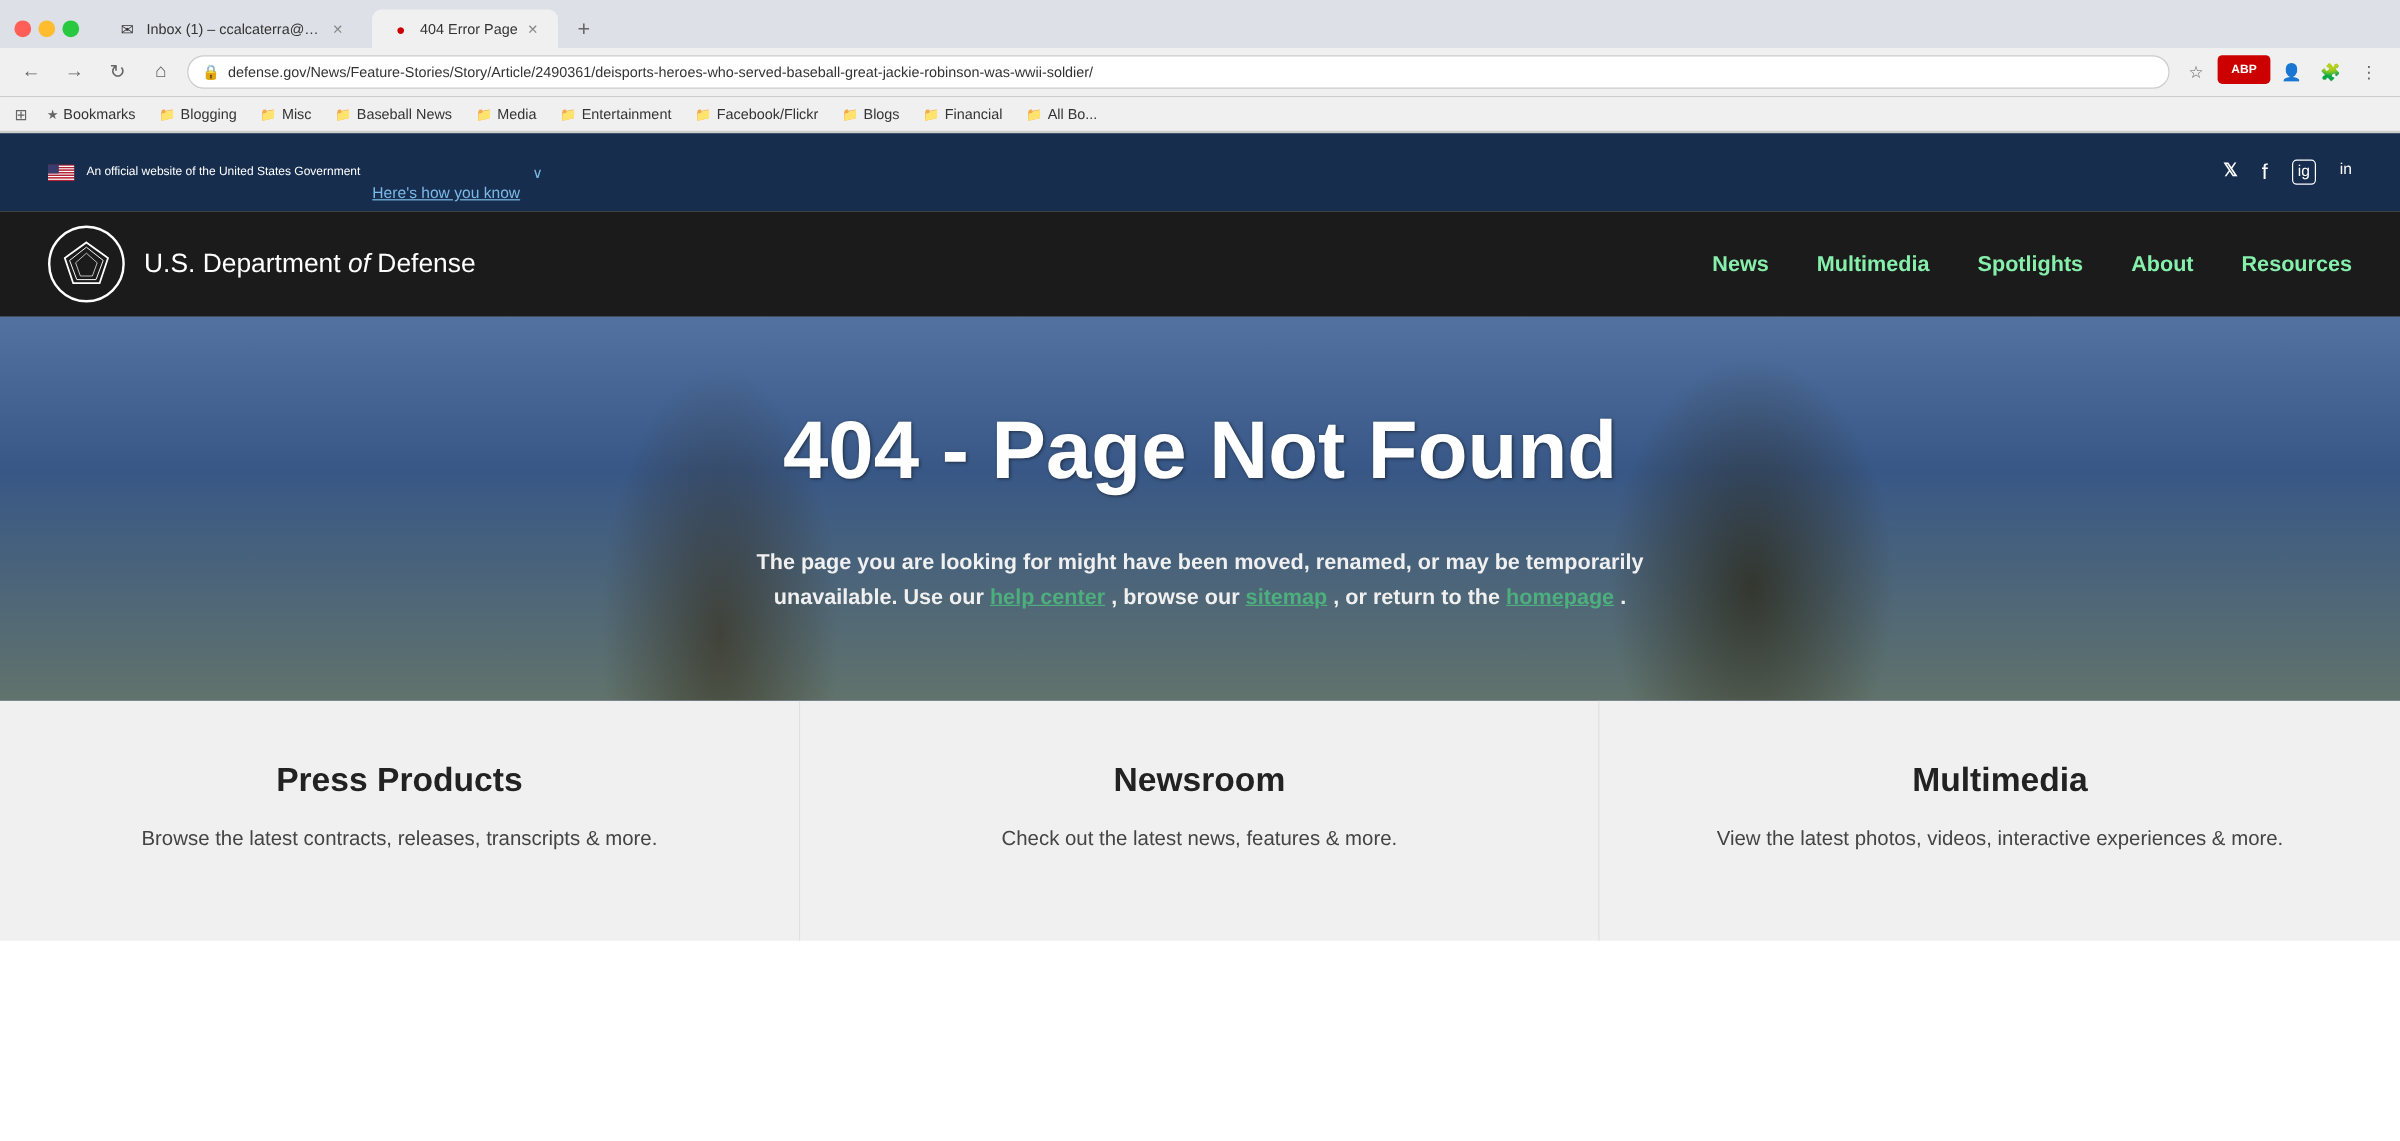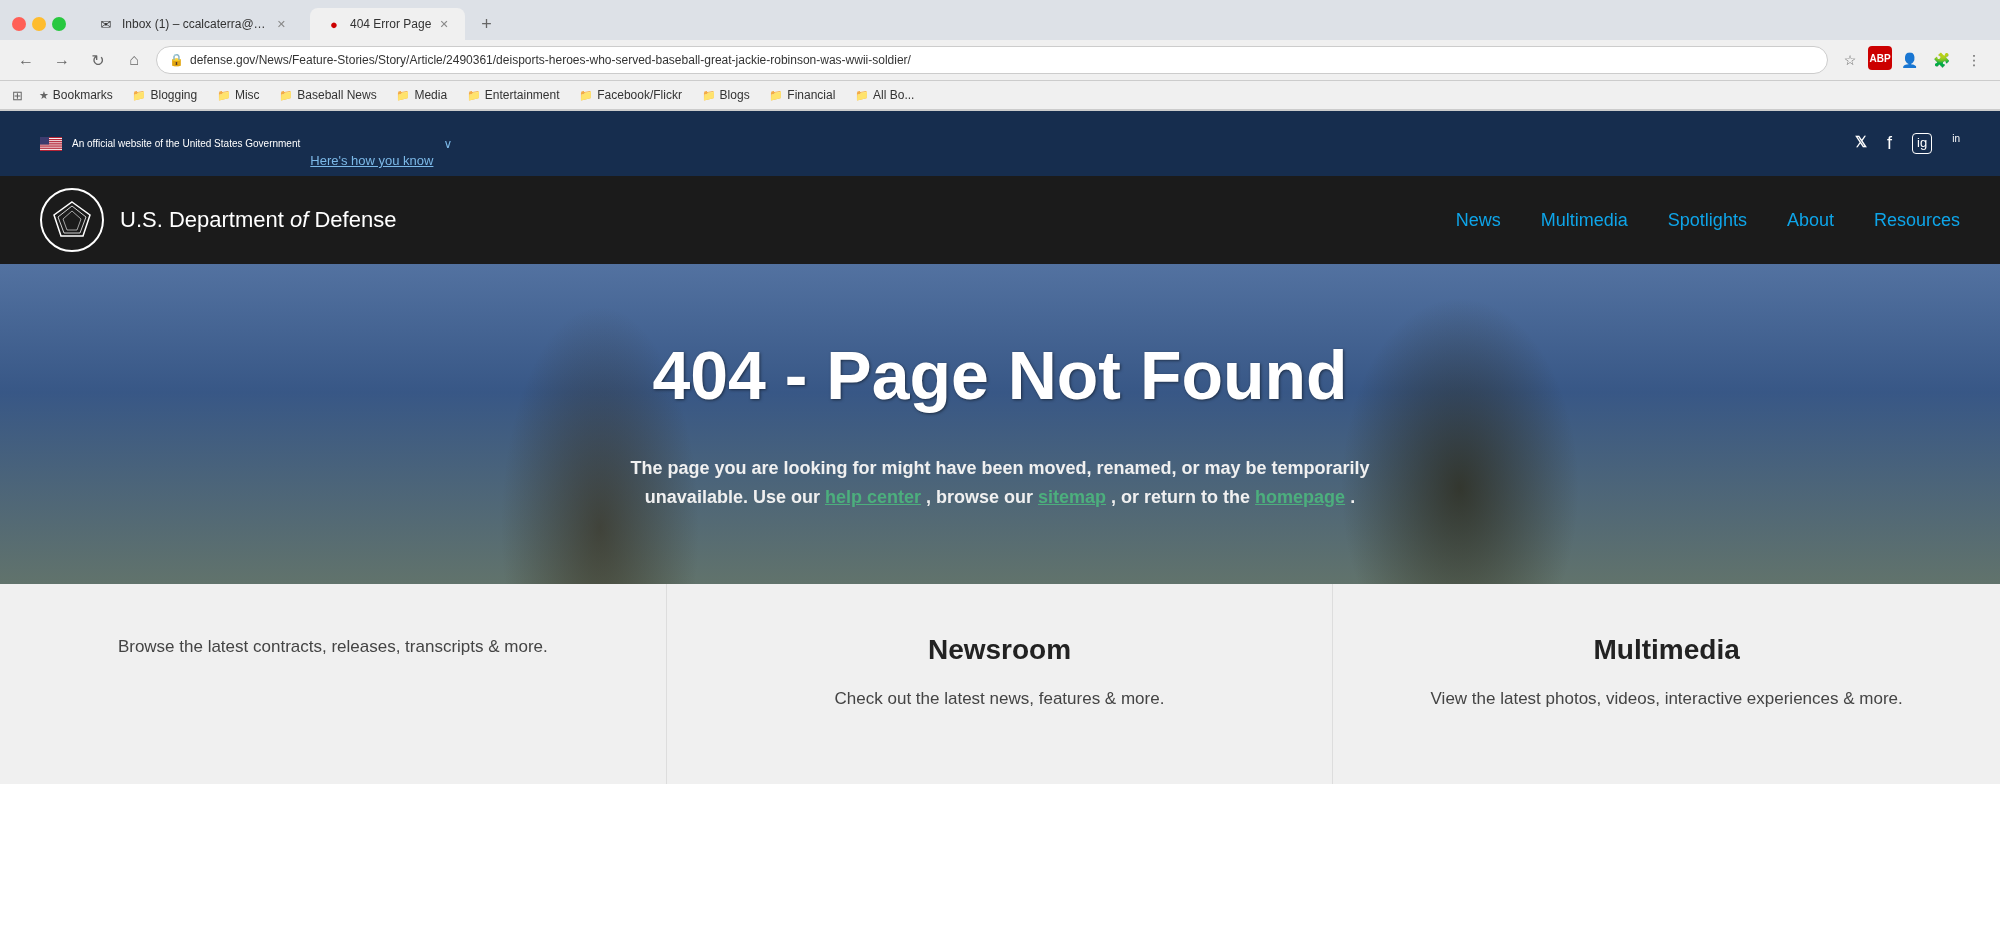--- a/index.html
+++ b/index.html
@@ -35,21 +35,21 @@
     
     .site-gov-bar { background: #162d4e; color: #fff; display: flex; align-items: center; justify-content: space-between; padding: 8px 40px; font-size: 12px; }
     .gov-bar-left { display: flex; align-items: center; gap: 10px; }
     .gov-bar-right { display: flex; gap: 20px; }
     .social-icon { font-size: 16px; color: #fff; cursor: pointer; }
 
     .site-header { background: #1b1b1b; display: flex; align-items: center; padding: 12px 40px; justify-content: space-between; }
     .logo-area { display: flex; align-items: center; gap: 16px; }
     .pentagon-logo { width: 64px; height: 64px; border: 2px solid #fff; border-radius: 50%; display: flex; align-items: center; justify-content: center; }
     .main-nav { display: flex; gap: 40px; }
-    .nav-item { color: #0ea5e9; font-size: 18px; font-weight: 400; cursor: pointer; text-decoration: none; }
+    .nav-item { color: #86efac; font-size: 18px; font-weight: 700; cursor: pointer; text-decoration: none; }
 
     
     .hero { position: relative; min-height: 320px; background: linear-gradient(rgba(20,40,70,0.6), rgba(20,40,70,0.5)), #4a6fa5; overflow: hidden; display: flex; align-items: center; justify-content: center; }
     .hero-content { position: relative; z-index: 2; text-align: center; color: #fff; padding: 60px 20px; }
     .error-title { font-size: 68px; font-weight: 700; margin-bottom: 40px; text-shadow: 1px 1px 3px rgba(0,0,0,0.5); }
     .error-desc { font-size: 18px; line-height: 1.6; max-width: 800px; color: #f0f0f0; font-weight: bold; }
     .error-link { color: #4caf7d; text-decoration: underline; cursor: pointer; }
 
     
     .cards-section { display: grid; grid-template-columns: 1fr 1fr 1fr; background: #f5f5f5; }
@@ -88,21 +88,21 @@
     <button class="nav-btn">←</button>
     <button class="nav-btn">→</button>
     <button class="nav-btn">↻</button>
     <button class="nav-btn">⌂</button>
     <div class="url-bar">
       <span style="color:#666; font-size:12px;">🔒</span>
       <span class="url-text">defense.gov/News/Feature-Stories/Story/Article/2490361/deisports-heroes-who-served-baseball-great-jackie-robinson-was-wwii-soldier/</span>
     </div>
     <div class="nav-actions">
       <button class="nav-action-btn">☆</button>
-      <button class="nav-action-btn" style="background:#c00; color:#fff; border-radius:4px; font-size:10px; font-weight:bold; width:24px; height:22px; padding:12px;">ABP</button>
+      <button class="nav-action-btn" style="background:#c00; color:#fff; border-radius:4px; font-size:10px; font-weight:bold; width:44px; height:22px; padding:12px;">ABP</button>
       <button class="nav-action-btn">👤</button>
       <button class="nav-action-btn">🧩</button>
       <button class="nav-action-btn">⋮</button>
     </div>
   </div>
 
   <div class="bookmarks-bar">
     <span style="font-size:13px; color:#666; margin-right:4px;">⊞</span>
     <div class="bookmark-item">
       <span class="bk-icon">★</span>
@@ -167,21 +167,21 @@
       <rect width="9" height="7.54" fill="#3C3B6E"></rect>
     </svg>
     <span style="color:#fff; font-size:10px;">An official website of the United States Government</span>
     <span style="color:#7cb9e8; text-decoration:underline; cursor:pointer; font-size:13px;margin-top:34px;">Here's how you know</span>
     <span style="color:#7cb9e8; cursor:pointer;">∨</span>
   </div>
   <div class="gov-bar-right">
     <span class="social-icon" style="font-size:15px; font-weight:bold;">𝕏</span>
     <span class="social-icon" style="font-size:18px;">f</span>
     <span class="social-icon" style="font-size:13px; border:1.5px solid #fff; border-radius:4px; padding:1px 4px;">ig</span>
-    <span class="social-icon" style="font-size:10px;">in</span>
+    <span class="social-icon" style="font-size:13px;">in</span>
   </div>
 </div>
 
 <div class="site-header">
   <div class="logo-area">
     <div class="pentagon-logo">
       <svg width="44" height="44" viewBox="0 0 44 44">
 
         <polygon points="22,4 40,17 33,38 11,38 4,17" fill="none" stroke="white" stroke-width="1.5"></polygon>
 
@@ -220,20 +220,21 @@
       <a class="error-link">sitemap</a>
       <span>, or return to the</span>
       <a class="error-link">homepage</a>
       <span>.</span>
     </p>
   </div>
 </div>
 
 <div class="cards-section">
   <div class="card">
+    <h2 class="card-title">Press Products</h2>
     <p class="card-desc">Browse the latest contracts, releases, transcripts &amp; more.</p>
   </div>
   <div class="card">
     <h2 class="card-title">Newsroom</h2>
     <p class="card-desc">Check out the latest news, features &amp; more.</p>
   </div>
   <div class="card">
     <h2 class="card-title">Multimedia</h2>
     <p class="card-desc">View the latest photos, videos, interactive experiences &amp; more.</p>
   </div>

